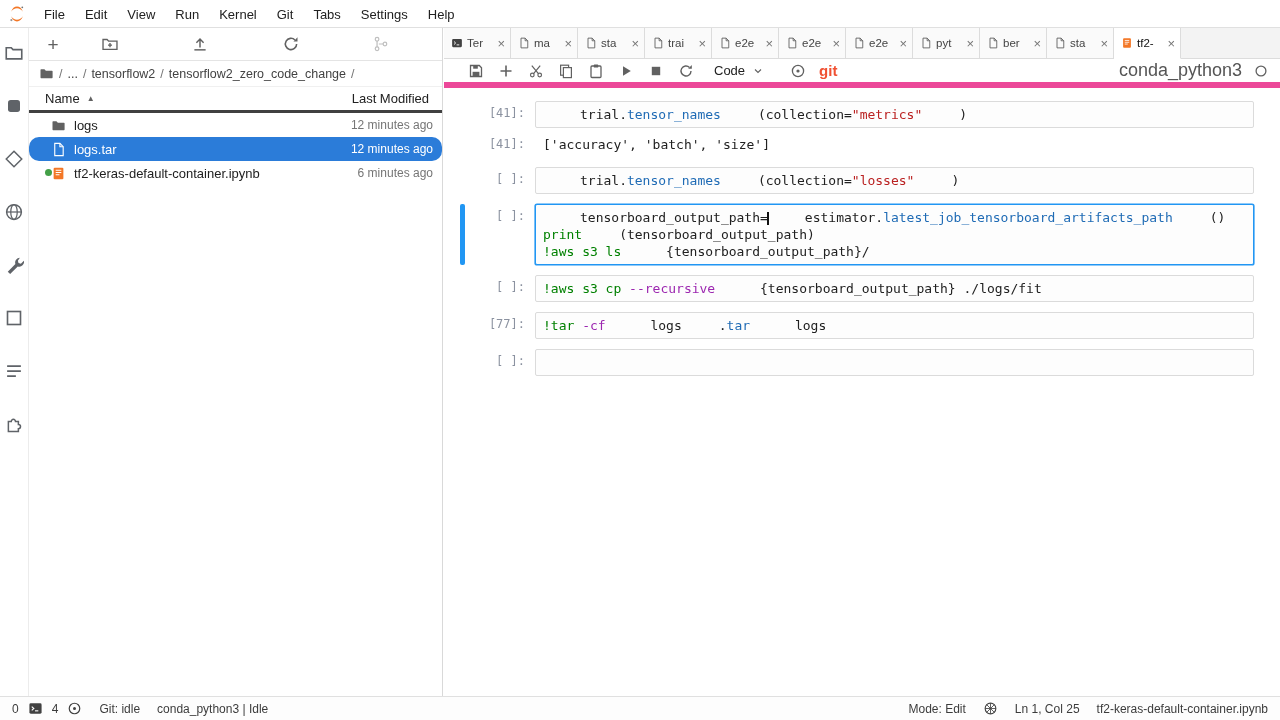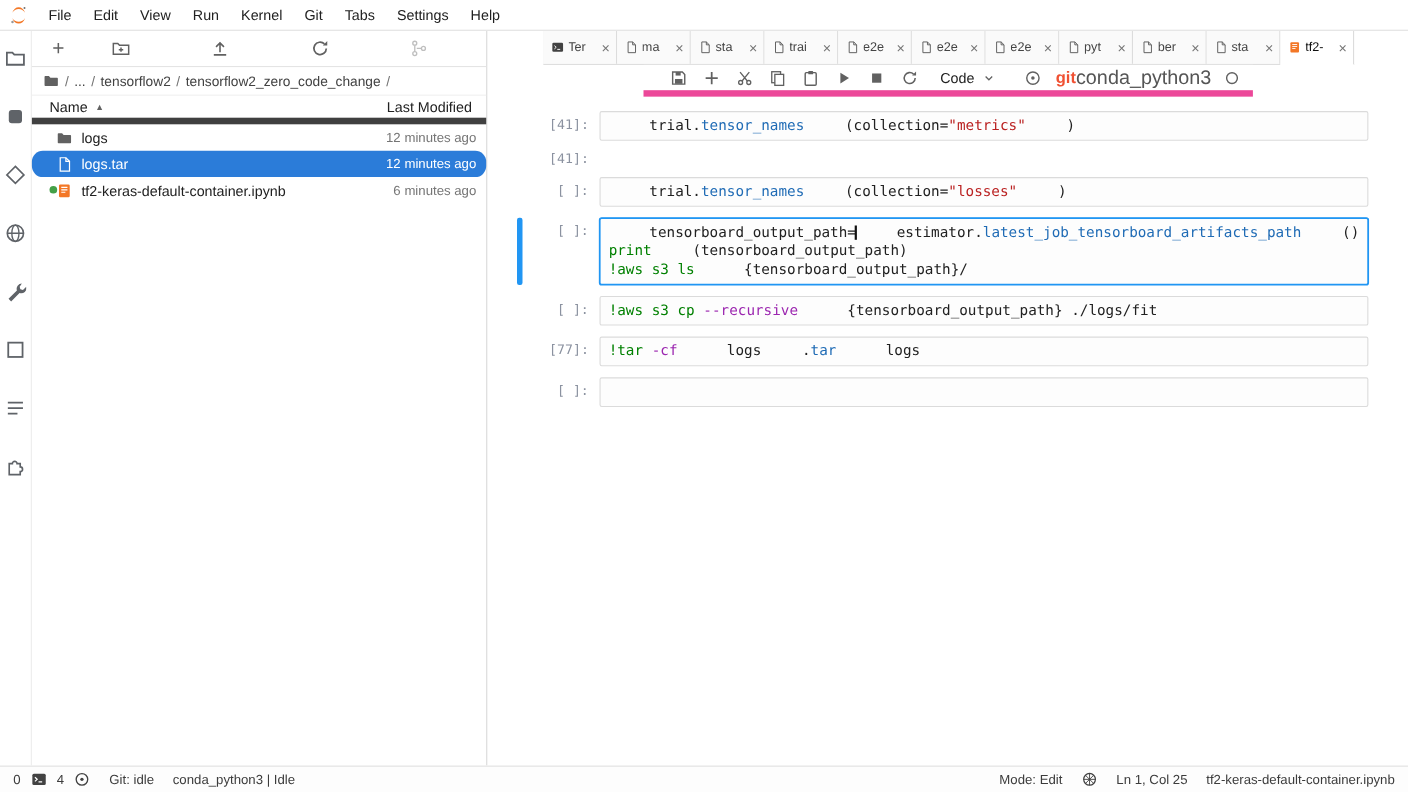--- a/index.html
+++ b/index.html
@@ -25,38 +25,38 @@
   .fb-toolbar { height:33px; display:flex; align-items:center; justify-content:space-between;
     padding:0 16px 0 12px; border-bottom:1px solid #e4e4e4; }
   .fb-new { border:none; background:none; font-size:19px; color:#616161; line-height:1; width:24px; }
   .fbt-btn { border:none; background:none; width:18px; height:18px; color:#616161; padding:0; }
   .fb-breadcrumb { height:26px; display:flex; align-items:center; gap:5px; padding:0 10px;
     font-size:12.5px; color:#424242; border-bottom:1px solid #f0f0f0; }
   .bc-folder { width:15px; height:15px; color:#616161; }
   .bc-sep { color:#757575; }
   .bc-seg { color:#424242; }
   .fb-header { height:26px; display:flex; align-items:center; padding:0 13px 0 16px;
-    font-size:13px; border-bottom:6px solid #404040; }
+    font-size:13px; border-bottom:3px solid #404040; }
   .sort-caret { font-size:8px; color:#616161; margin-left:7px; }
   .fb-mod-col { margin-left:auto; }
   .fb-row { position:relative; height:24px; display:flex; align-items:center; padding:0 9px 0 22px;
     font-size:13px; }
   .fb-icon { width:15px; height:15px; margin-right:8px; color:#616161; flex:none; }
   .fb-name { white-space:nowrap; overflow:hidden; }
   .fb-mod { margin-left:auto; font-size:12px; color:#757575; white-space:nowrap; }
   .fb-row.selected { background:var(--selection,#2b7cd9); color:#fff;border-radius:10px; }
   .fb-row.selected .fb-mod { color:#fff; }
   .fb-row.selected .fb-icon { color:#fff; }
   .run-dot { position:absolute; left:16px; top:8px; width:7px; height:7px; border-radius:50%;
     background:var(--running,#43a047); z-index:2; }
 
   
   #splitter { position:absolute; top:28px; bottom:24px; left:443px; width:4px; cursor:col-resize; }
   #main { position:absolute; top:28px; left:444px; right:0; bottom:24px; display:flex;
-    flex-direction:column; background:#fff;align-items:center; }
+    flex-direction:column; background:#fff; }
 
   
   #tabbar { height:31px; background:#f3f3f3; border-bottom:1px solid #dcdcdc; display:flex; flex:none; }
   .tab { width:67px; flex:none; display:flex; align-items:center; gap:4px; padding:0 5px 0 7px;
     background:#fafafa; border-right:1px solid #dcdcdc; color:#616161; }
   .tab-icon { width:12px; height:12px; flex:none; }
   .tab-label { flex:1; font-size:11.5px; color:#444; white-space:nowrap; overflow:hidden; }
   .tab-close { font-size:13px; color:#757575; line-height:1; }
   .tab.active { background:#fff; border-bottom:1px solid #fff; margin-bottom:-1px; }
   .tab.active .tab-label { color:#111; }
@@ -451,20 +451,21 @@
         <div class="collapser"></div>
         <div class="cell-body">
           <div class="row">
             <div class="prompt">[41]:</div>
             <div class="editor">
               <div class="code-line"><span class="tok-p">trial.</span><span class="tok-prop">tensor_names</span><span class="tok-p">(collection=</span><span class="tok-str">"metrics"</span><span class="tok-p">)</span></div>
             </div>
           </div>
           <div class="row out">
             <div class="prompt">[41]:</div>
+            <div class="output-text">['accuracy', 'batch', 'size']</div>
           </div>
         </div>
       </div>
       <div class="cell">
         <div class="collapser"></div>
         <div class="cell-body">
           <div class="row">
             <div class="prompt">[ ]:</div>
             <div class="editor">
               <div class="code-line"><span class="tok-p">trial.</span><span class="tok-prop">tensor_names</span><span class="tok-p">(collection=</span><span class="tok-str">"losses"</span><span class="tok-p">)</span></div>

